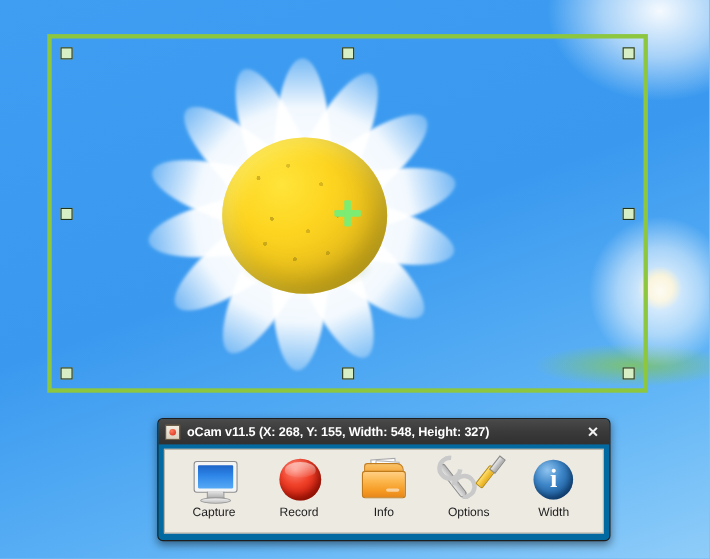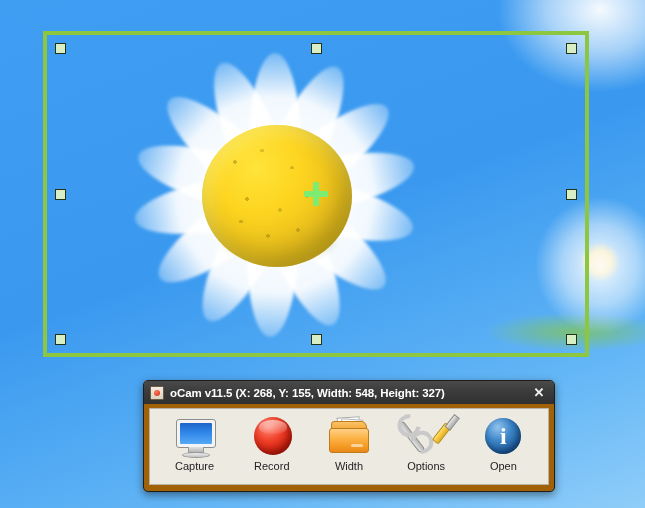--- a/index.html
+++ b/index.html
@@ -85,21 +85,21 @@
   .crosshair .bar {
     position: absolute; background: #7dec72; border-radius: 1px;
   }
   .crosshair .bar.h { left: 0; top: 9px; width: 24px; height: 6px; }
   .crosshair .bar.v { left: 9px; top: 0; width: 6px; height: 24px; }
 
   
   .ocam-window {
     position: absolute;
     left: 143px; top: 380px; width: 412px; height: 112px;
-    background: #a16207;
+    background: #0369a1;
     border: 1px solid #1d1d1d;
     border-radius: 5px;
     box-shadow: 0 3px 8px rgba(0,0,0,.45);
     overflow: hidden;
   }
   .titlebar {
     height: 23px;
     background: linear-gradient(to bottom, #4a4a4a 0%, #3a3a3a 50%, #303030 100%);
     display: flex; align-items: center;
     padding: 0 4px 0 6px;
@@ -409,37 +409,37 @@
       </div>
 
 
       <div class="tbtn">
         <div class="glyph">
           <div class="ic-paper"></div>
           <div class="ic-paper2"></div>
           <div class="ic-folder-back"></div>
           <div class="ic-folder-front"></div>
         </div>
-        <div class="lbl">Width</div>
+        <div class="lbl">Info</div>
       </div>
 
       <div class="tbtn">
         <div class="glyph">
           <div class="ic-wrench"></div>
           <div class="ic-driver"></div>
         </div>
         <div class="lbl">Options</div>
       </div>
 
 
       <div class="tbtn">
         <div class="glyph">
           <div class="ic-info">
               <span class="ichar">i</span>
             </div>
         </div>
-        <div class="lbl">Open</div>
+        <div class="lbl">Width</div>
       </div>
 
     </div>
   </div>
 
 </div>
 
 </body></html>

